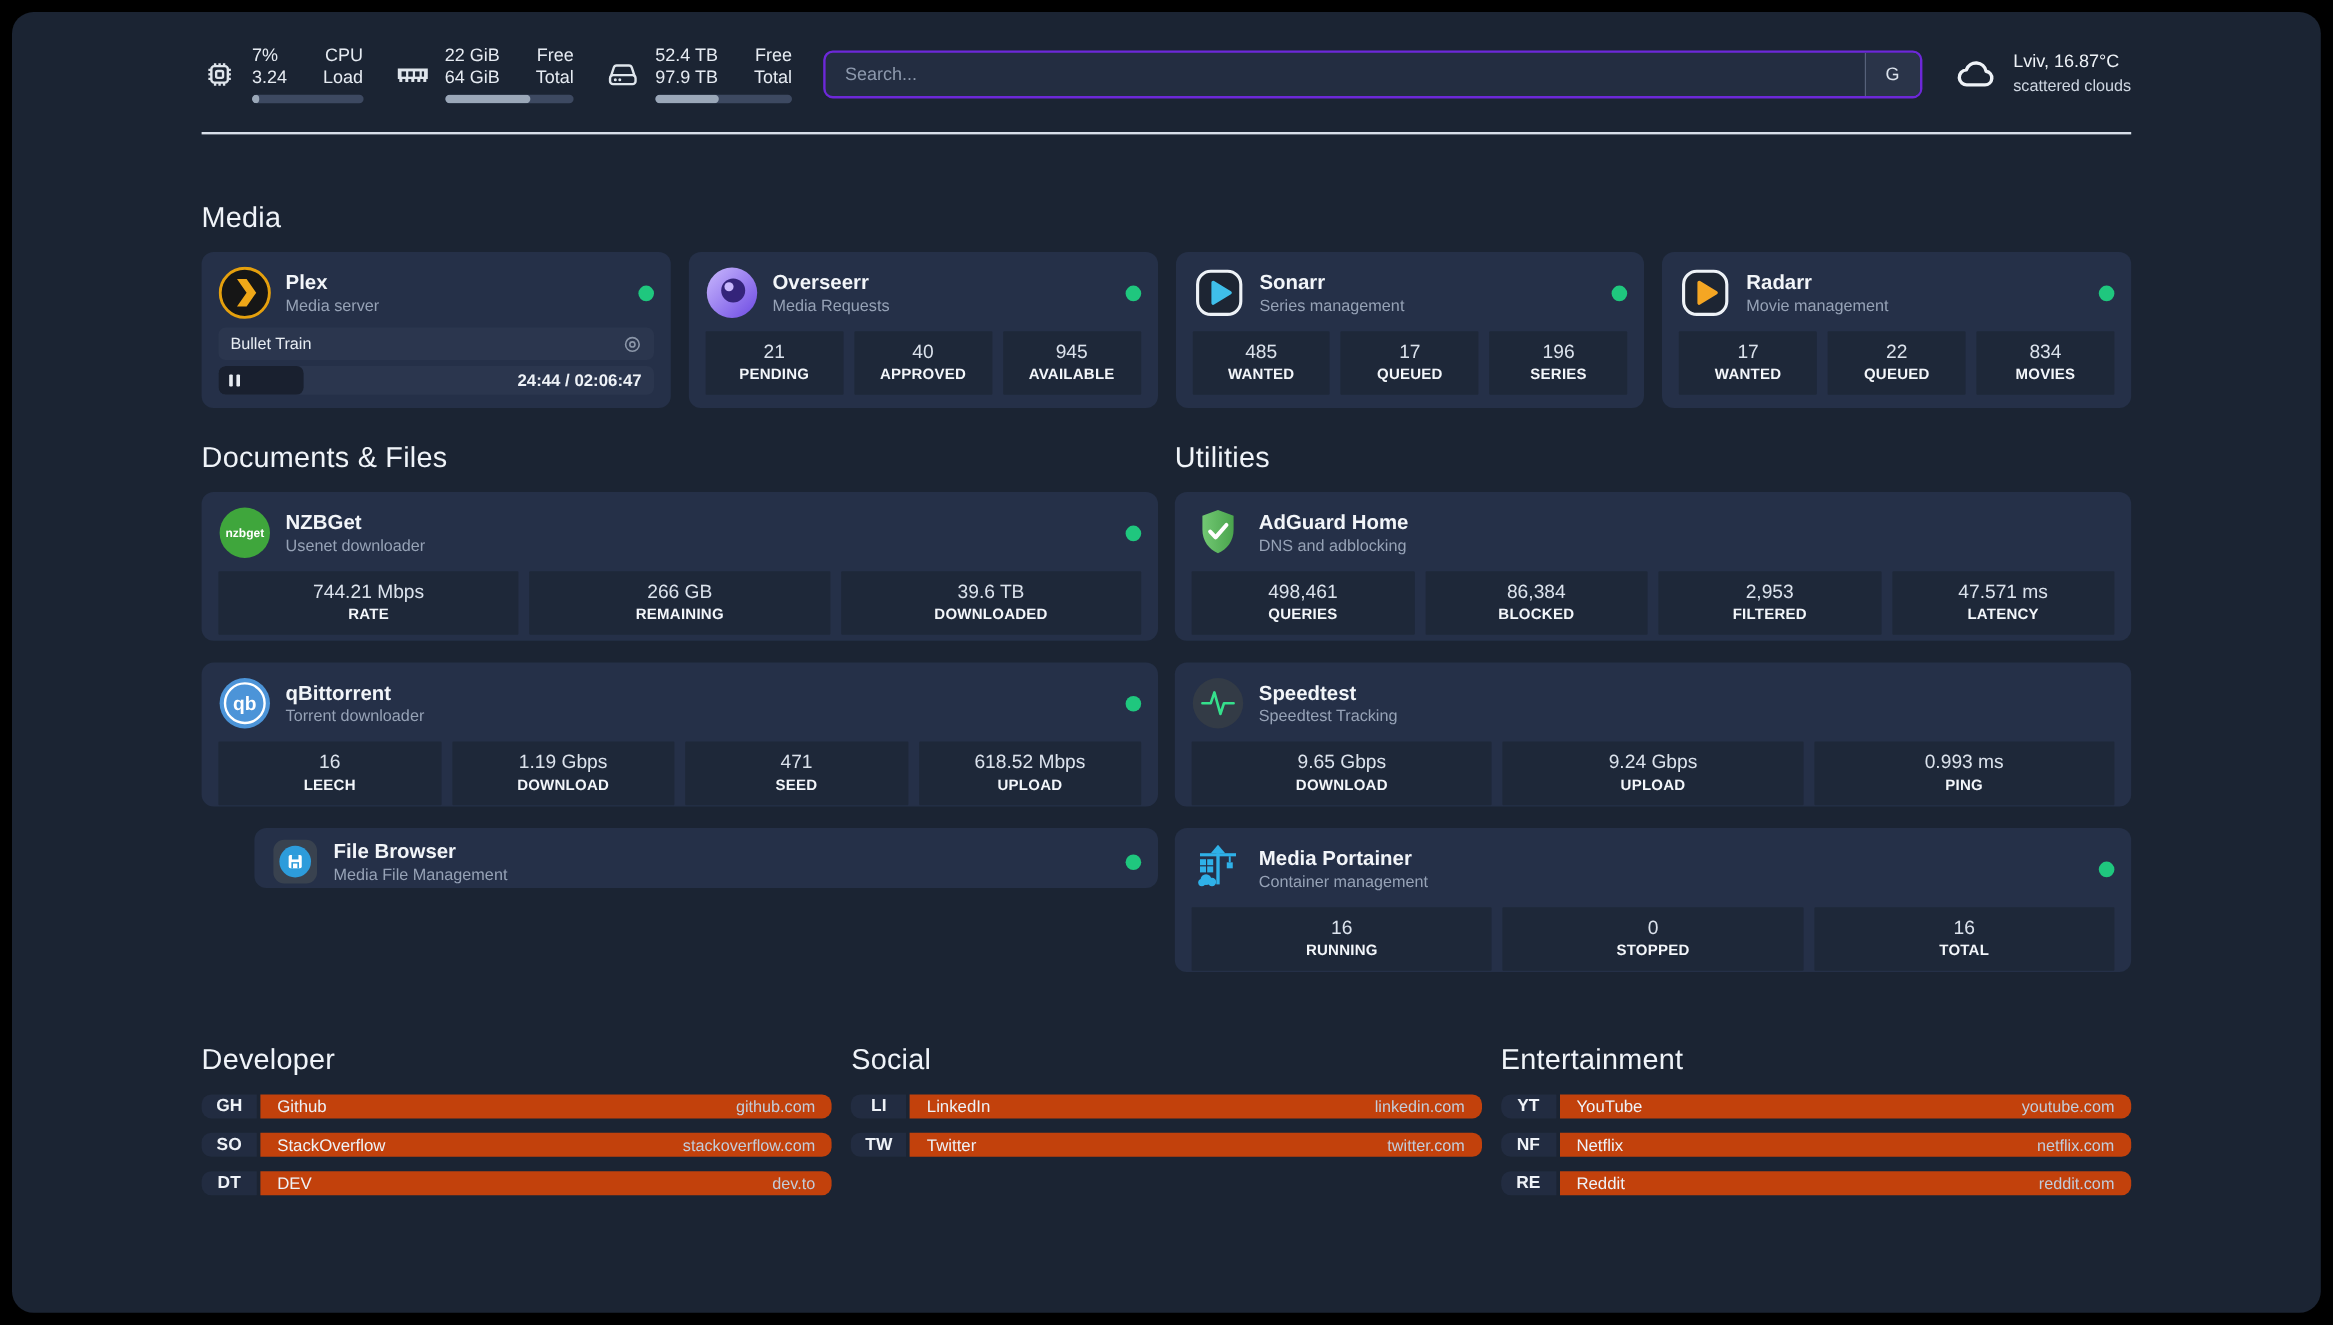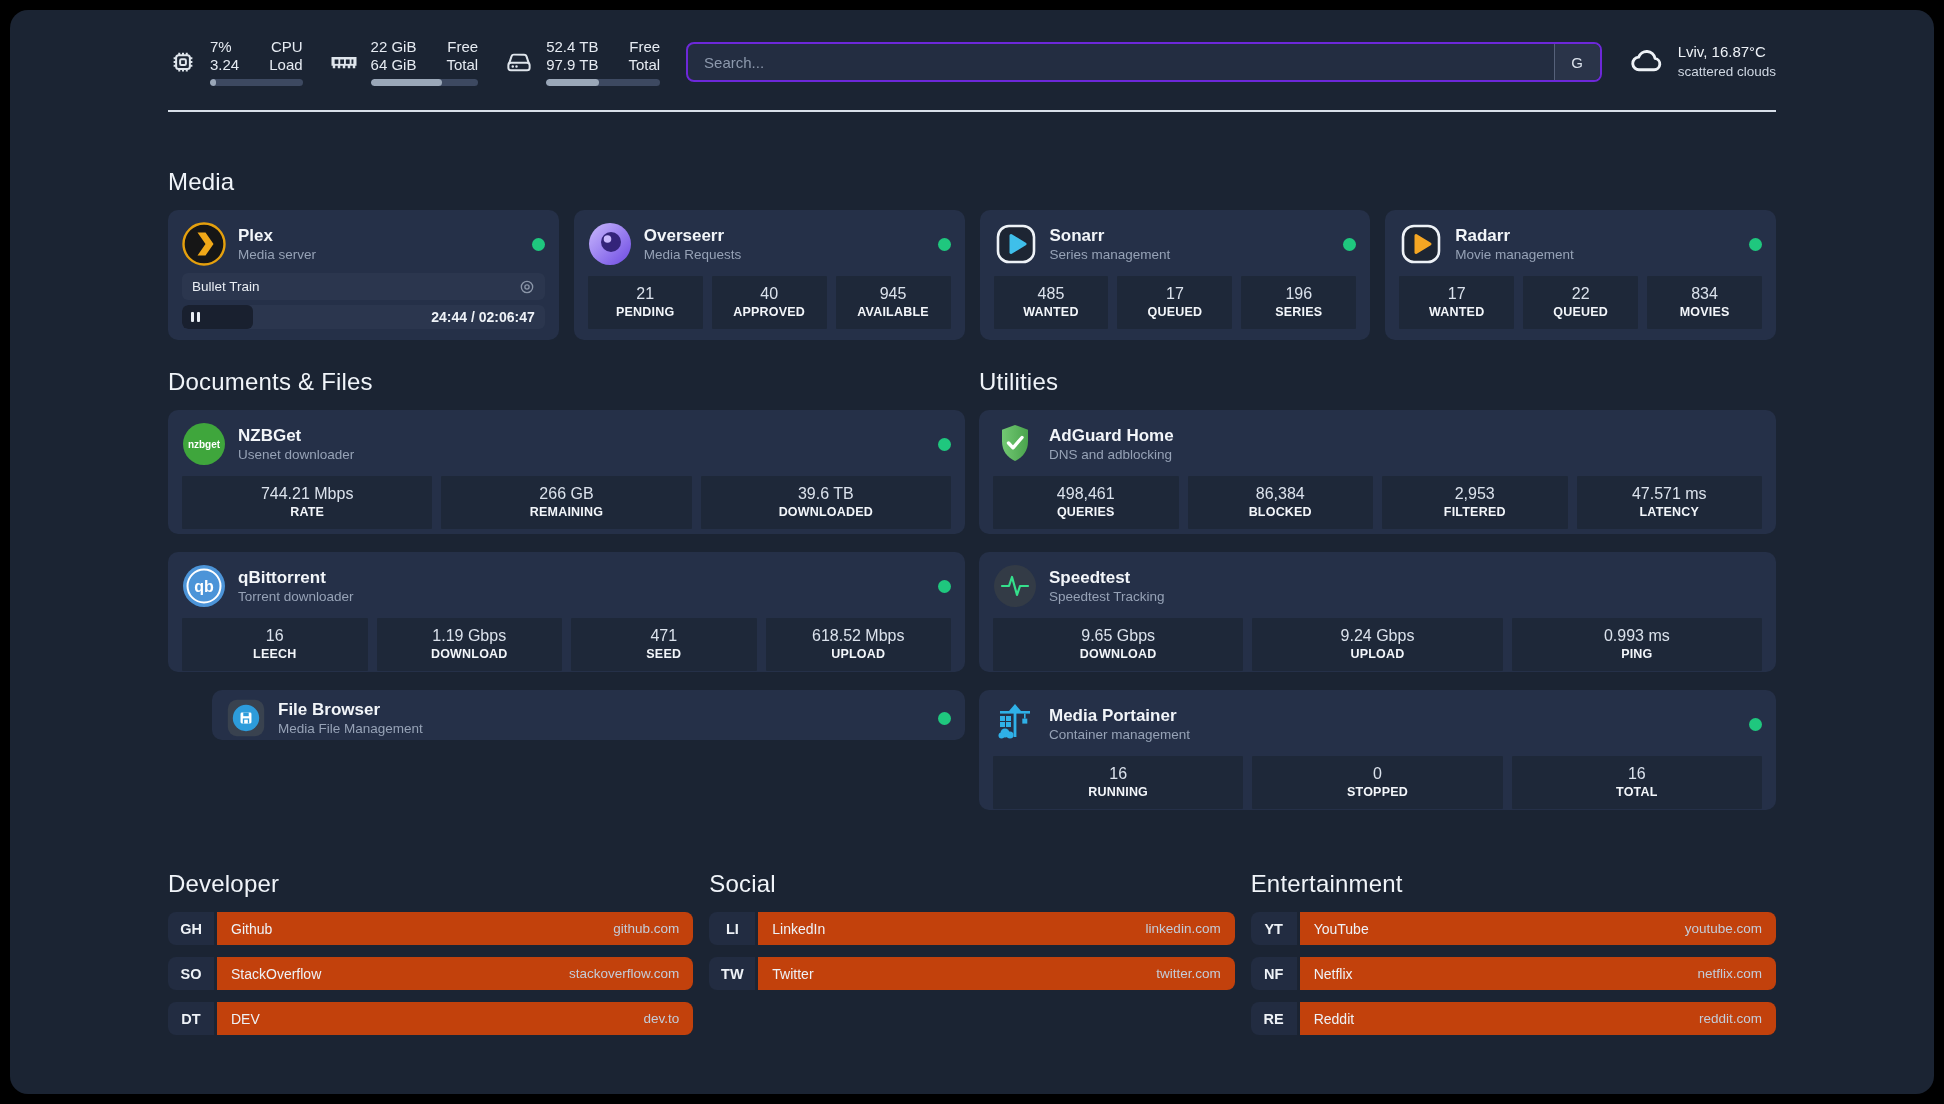--- a/index.html
+++ b/index.html
@@ -11,21 +11,21 @@
   .sys { display:flex; align-items:center; gap:12px; }
   .sys svg { flex:none; }
   .sys-text { display:grid; grid-template-columns:auto auto; column-gap:30px; row-gap:1px; font-size:15px; font-weight:500; color:#e6ebf2; }
   .sys-text .r { text-align:right; }
   .sys-bar { grid-column:1 / span 2; height:7px; border-radius:4px; background:#3d4961; margin-top:5px; overflow:hidden; }
   .sys-fill { height:100%; background:#9aa7b8; border-radius:4px; }
   .searchbox { flex:1; display:flex; align-items:stretch; height:40px; background:#232d41; border:2px solid #6d28d9; border-radius:8px; overflow:hidden; }
   .searchbox input { flex:1; background:transparent; border:none; outline:none; color:#dbe2ec; font-size:15px; padding:0 16px; font-family:"Liberation Sans", sans-serif; }
   .searchbox input::placeholder { color:#8d99ad; }
   .search-engine { width:46px; display:flex; align-items:center; justify-content:center; background:#2a3449; border-left:1px solid #56617a; font-size:15px; color:#dbe2ec; cursor:pointer; }
-  .weather { display:flex; gap:12px; flex:none; }
+  .weather { display:flex; align-items:center; gap:12px; flex:none; }
   .weather-text { font-size:15px; line-height:20px; color:#eef2f7; }
   .weather-text .cond { font-size:13.5px; color:#cfd7e2; }
   .divider { border:none; border-top:2px solid #d8dfe9; margin-top:22px; }
 
   
   .section-title { font-size:24px; font-weight:500; color:#f0f4f9; letter-spacing:.2px; }
   .media-section { margin-top:56px; }
   .grid4 { display:grid; grid-template-columns:repeat(4,1fr); gap:15px; margin-top:14px; }
   .two-col { display:grid; grid-template-columns:1fr 1fr; gap:14px; margin-top:28px; }
   .col-stack { display:flex; flex-direction:column; gap:18px; margin-top:14px;justify-content:center; }
@@ -52,21 +52,21 @@
   .np-title svg { margin-left:auto; }
   .np-bar { position:relative; margin-top:5px; height:24px; background:#2b364e; border-radius:6px; overflow:hidden; }
   .np-fill { position:absolute; left:0; top:0; bottom:0; background:#19202f; border-radius:6px; }
   .np-pause { position:absolute; left:9px; top:50%; transform:translateY(-50%); cursor:pointer; display:flex; gap:3px; }
   .np-pause i { display:block; width:3px; height:10px; background:#e8edf3; border-radius:1px; }
   .np-time { position:absolute; right:10px; top:50%; transform:translateY(-50%); font-size:14px; font-weight:700; color:#eef2f7; }
 
   
   .bookmarks { display:grid; grid-template-columns:repeat(3,1fr); gap:16px; margin-top:60px; }
   .bm-rows { display:flex; flex-direction:column; gap:12px; margin-top:14px; }
-  .bm-row { display:flex; height:33px; cursor:pointer; }
+  .bm-row { display:flex; height:20px; cursor:pointer; }
   .bm-abbr { width:46px; flex:none; background:#222c41; border-radius:8px 0 0 8px; display:flex; align-items:center; justify-content:center; font-size:14.5px; font-weight:700; color:#eef2f7; margin-right:3px; }
   .bm-main { flex:1; background:#c2410c; border-radius:0 8px 8px 0; display:flex; align-items:center; padding:0 14px; }
   .bm-name { font-size:14px; color:#eef2f7; }
   .bm-url { margin-left:auto; font-size:13.5px; color:#c3ccd9; }
 </style>
 </head>
 <body>
 
 <div class="frame">
 

